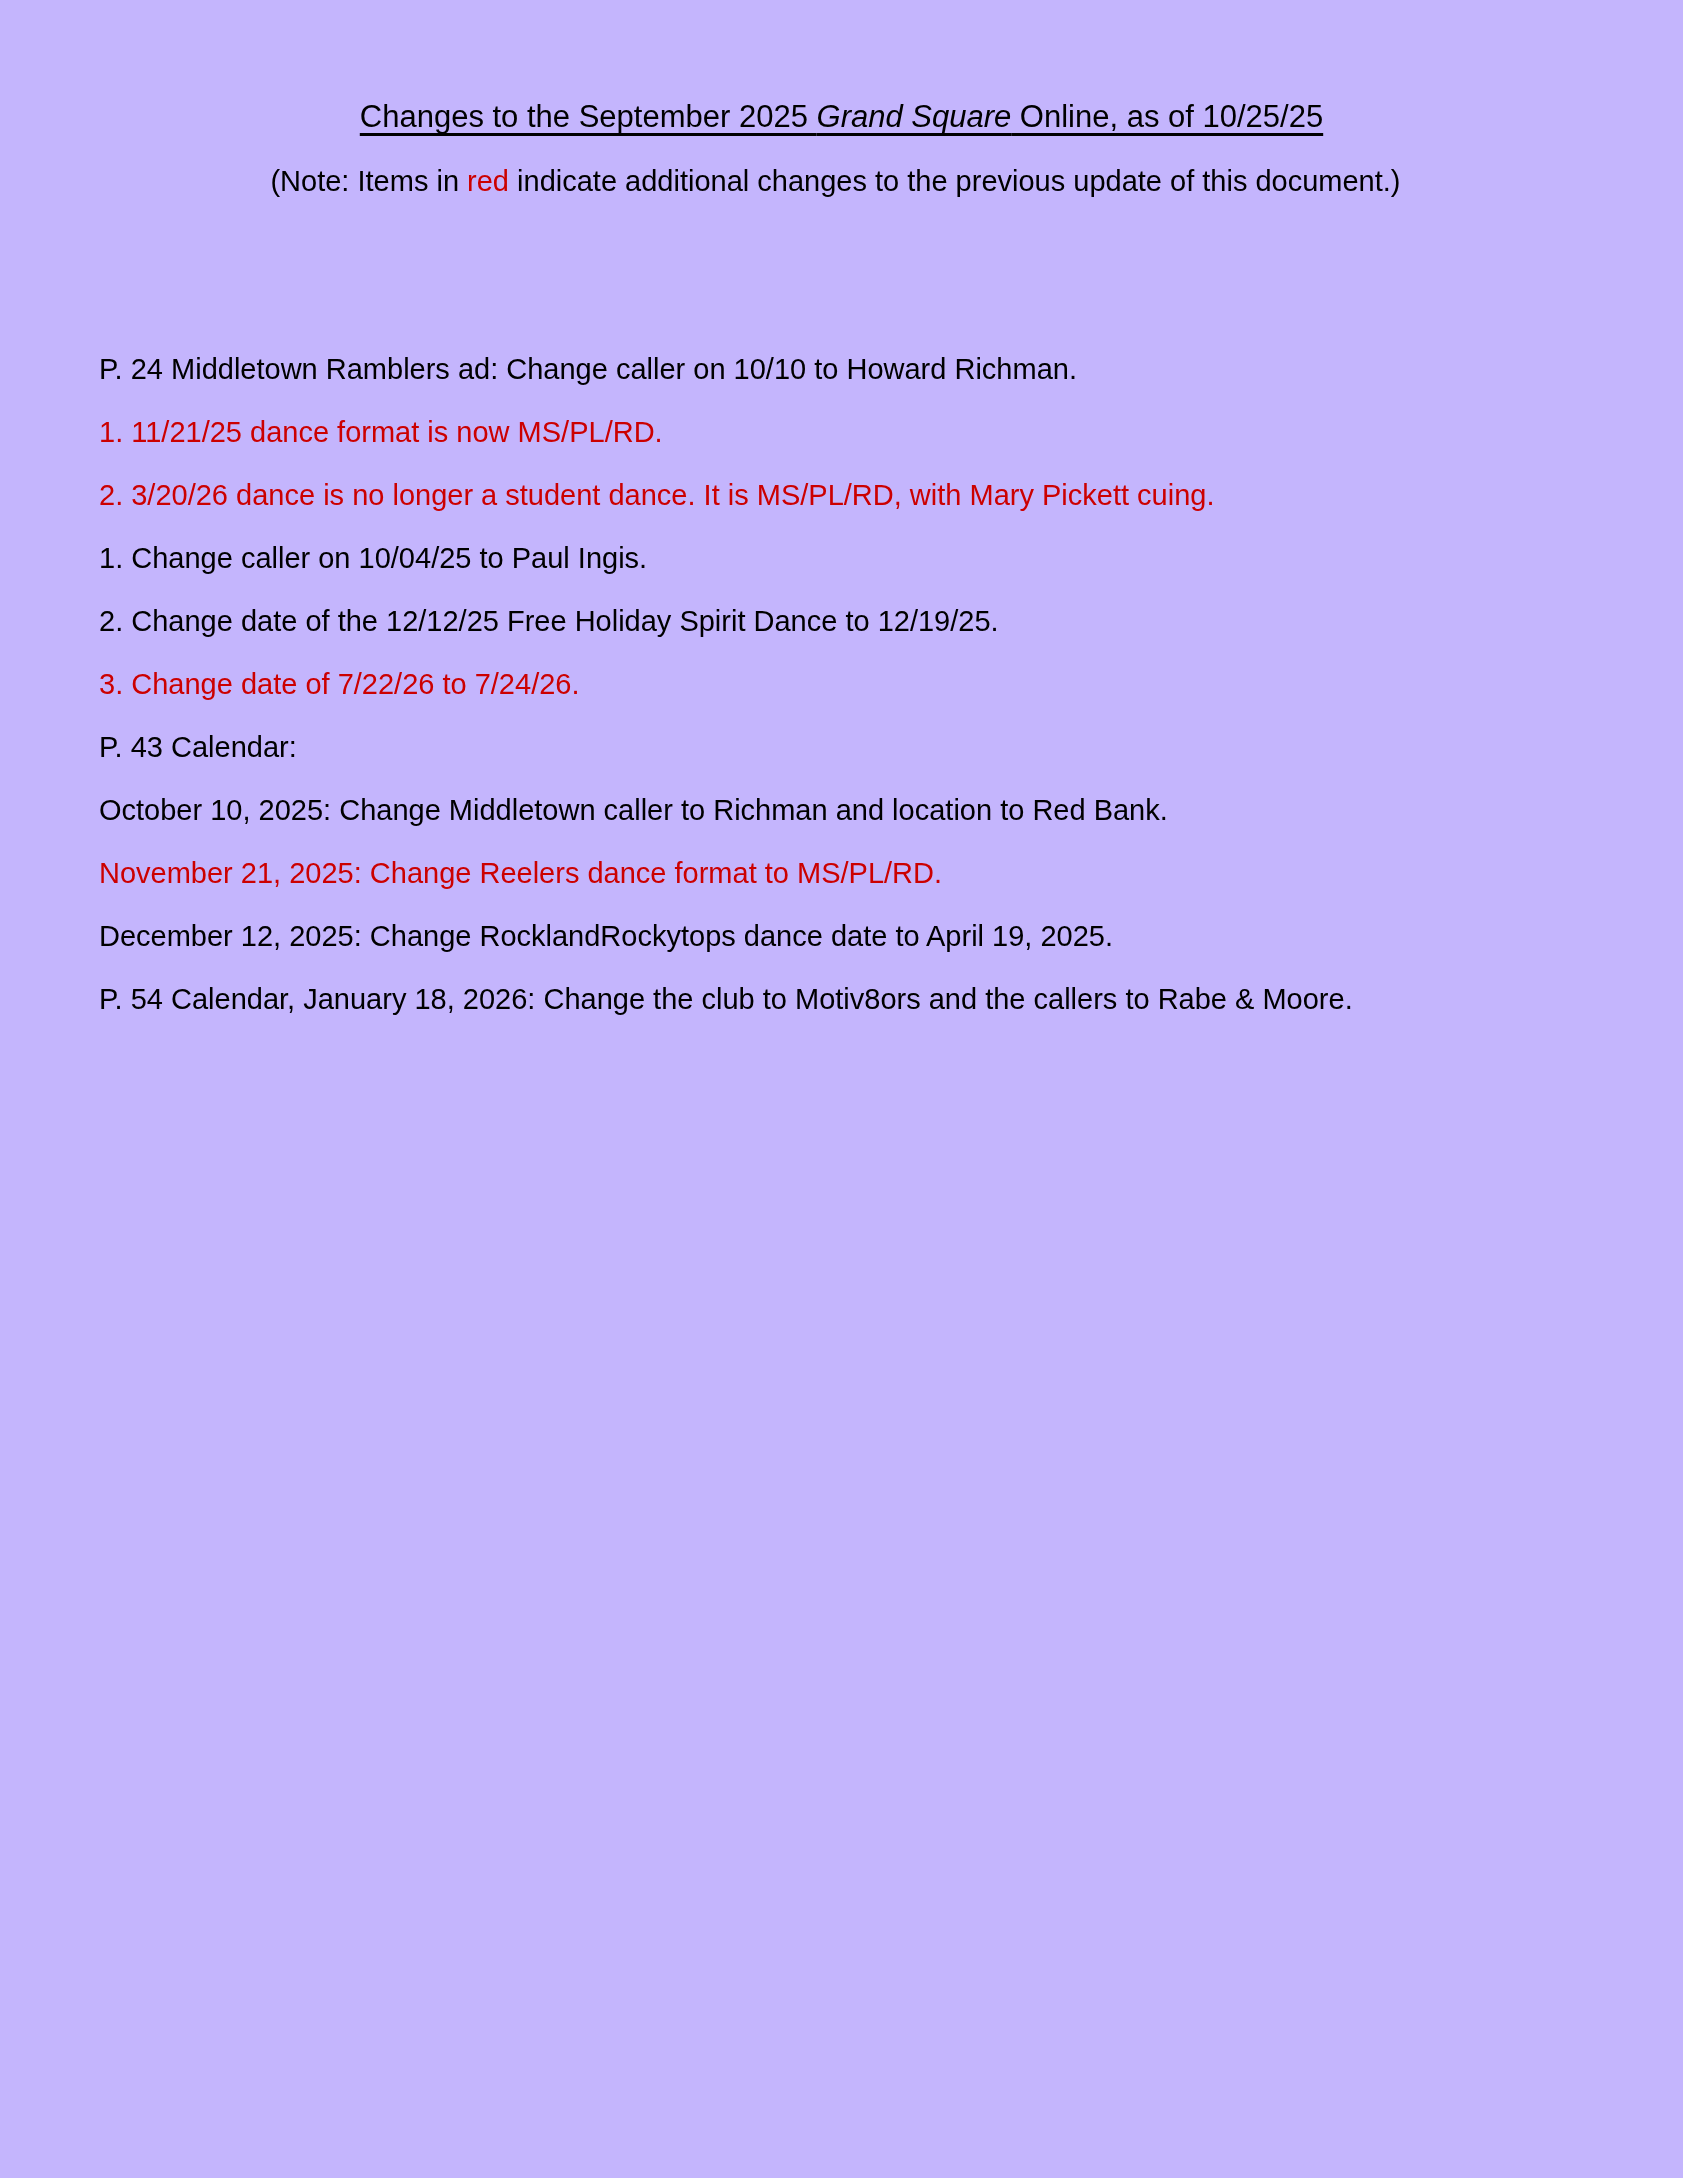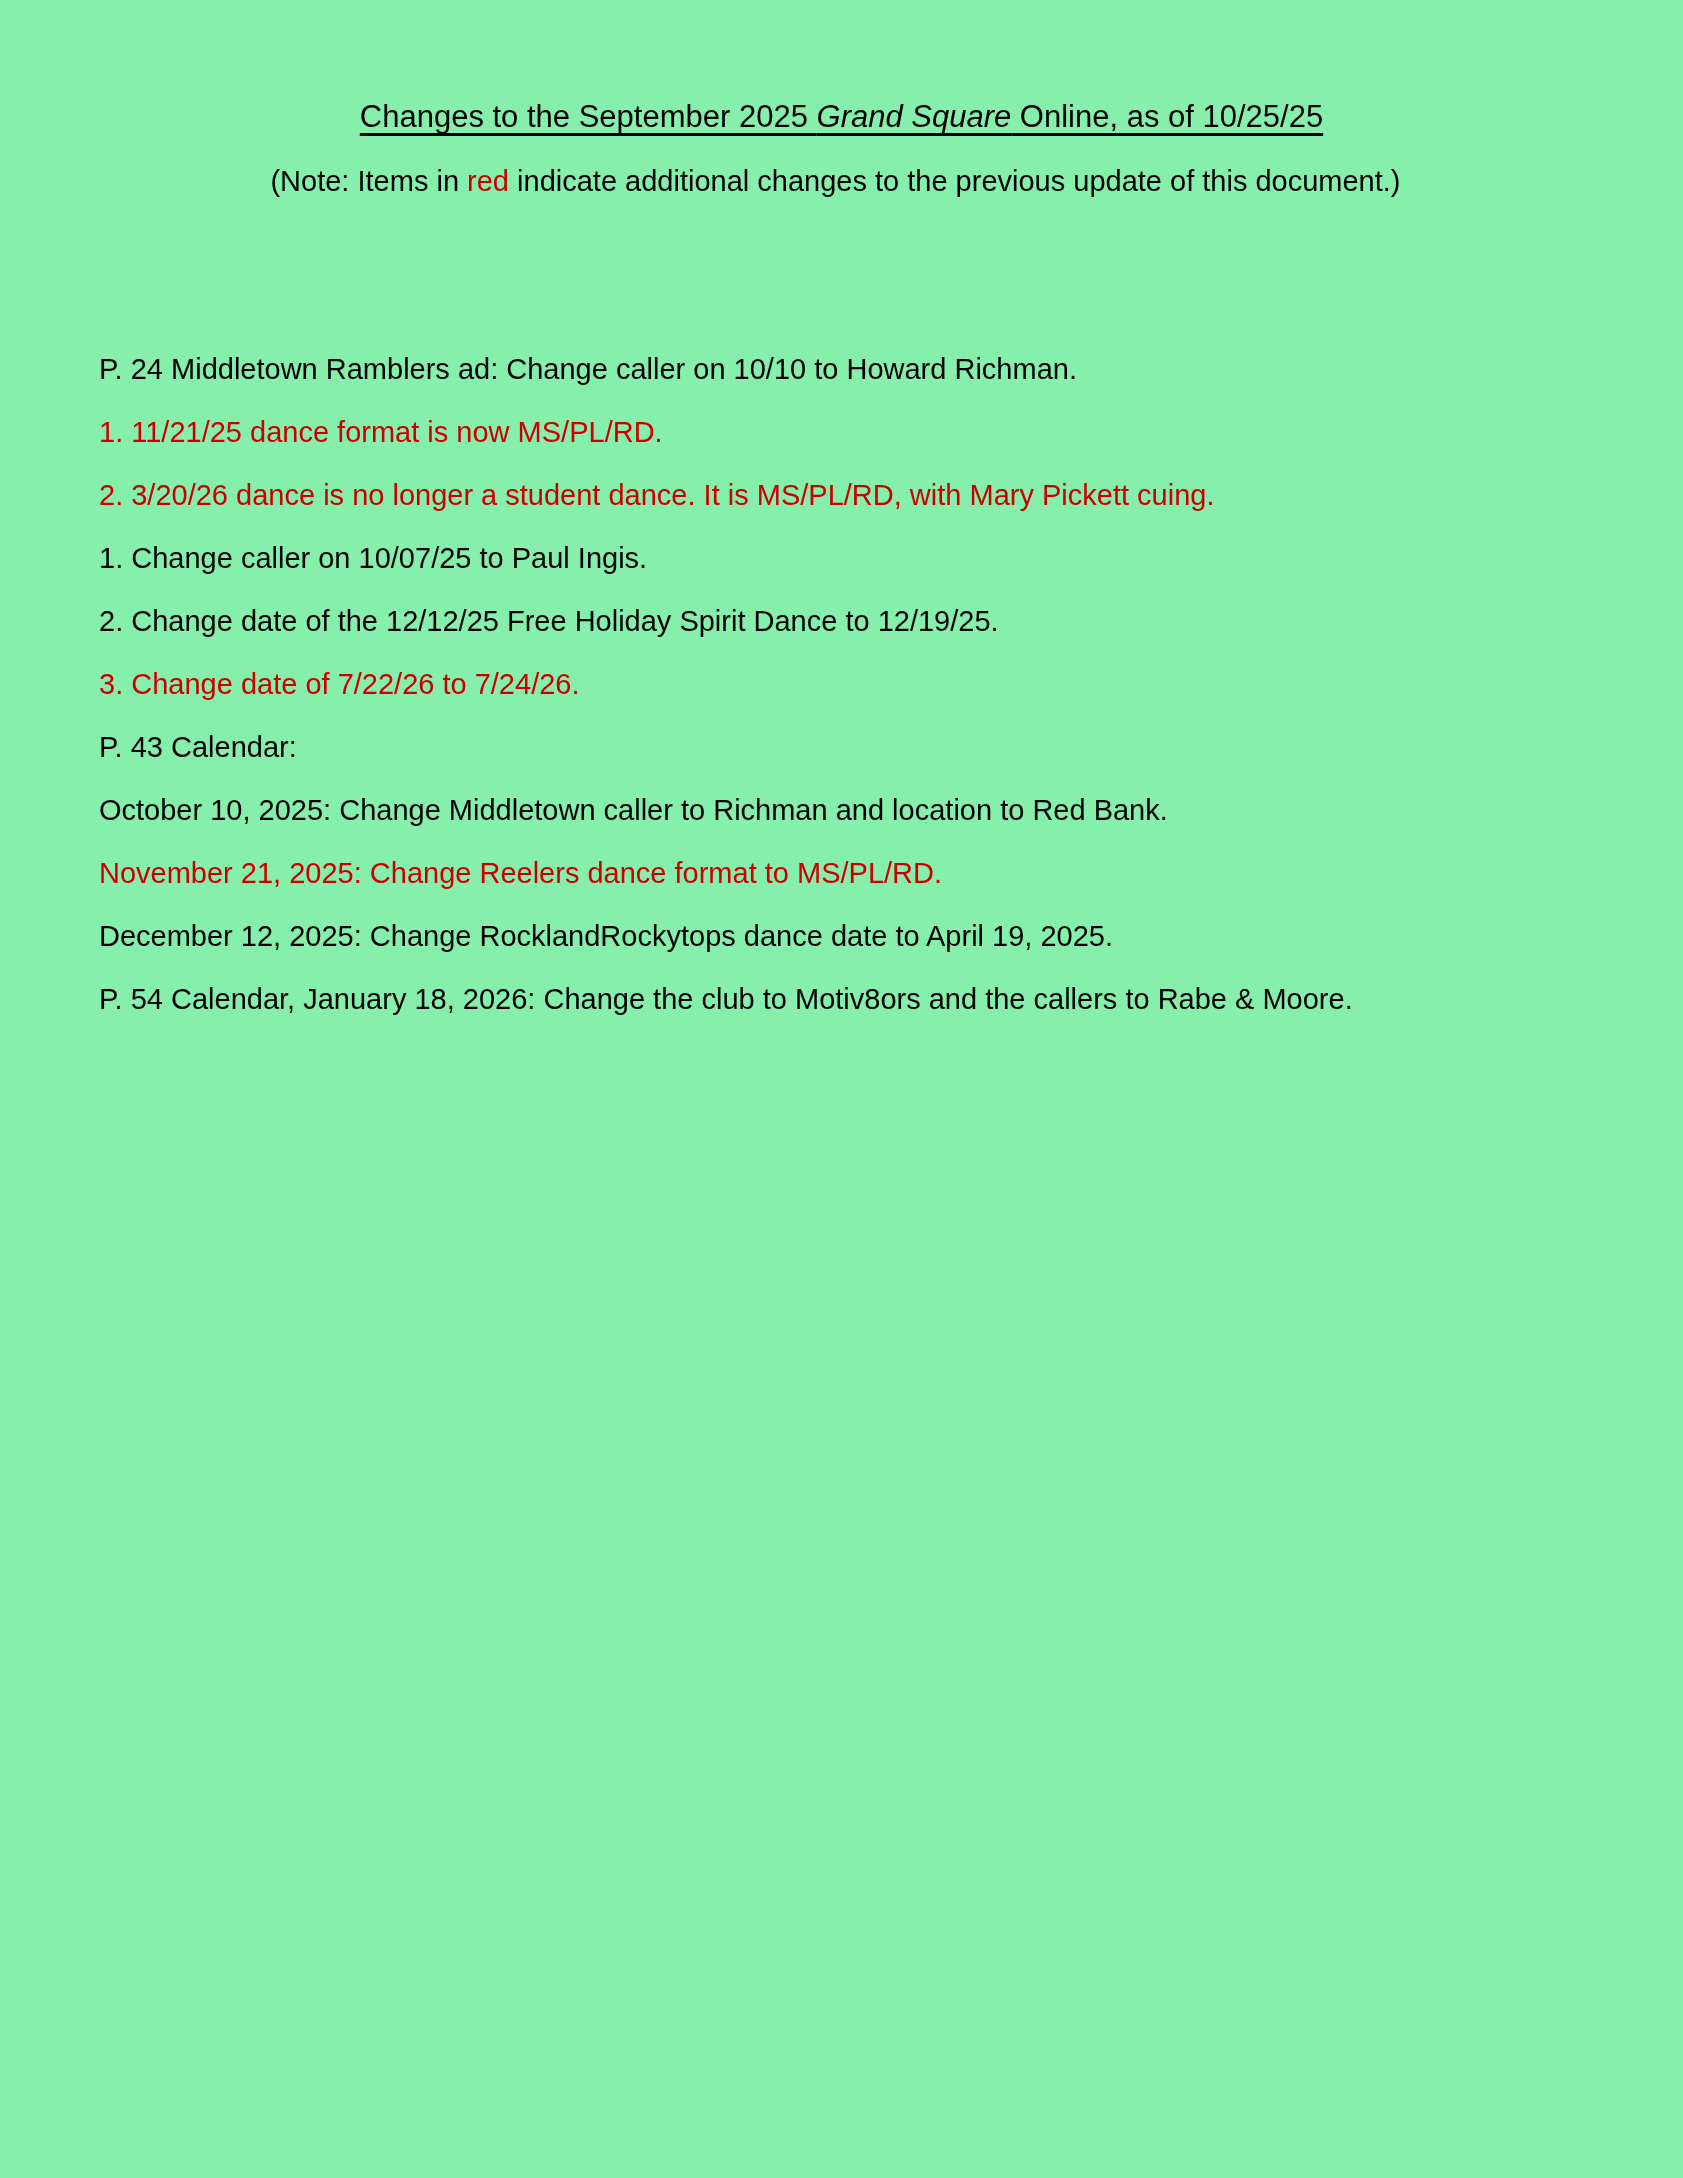--- a/index.html
+++ b/index.html
@@ -1,21 +1,21 @@
 <!DOCTYPE html>
 <html><head>
 <meta charset="utf-8">
 <style>
   html, body { margin: 0; padding: 0; }
   body { background: #ffffff; }
   .page {
     position: relative;
     width: 1683px;
     height: 2178px;
-    background: #86efac;
+    background: #c4b5fd;
     font-family: "Liberation Sans", sans-serif;
     color: #000000;
     box-sizing: border-box;
     padding-top: 97px;
     overflow: hidden;
   }
   .title {
     margin: 0;
     text-align: center;
     font-size: 31px;
@@ -53,21 +53,21 @@
 <div class="page">
 
   <h1 class="title"><span class="u"><span>Changes to the September 2025 </span><em>Grand Square</em><span> Online, as of 10/25/25</span></span></h1>
 
   <p class="note"><span>(Note: Items in </span><span class="red-word">red</span><span> indicate additional changes to the previous update of this document.)</span></p>
 
   <div class="body-lines">
     <p class="line" data-color="black">P. 24 Middletown Ramblers ad: Change caller on 10/10 to Howard Richman.</p>
     <p class="line" data-color="red">1. 11/21/25 dance format is now MS/PL/RD.</p>
     <p class="line" data-color="red">2. 3/20/26 dance is no longer a student dance. It is MS/PL/RD, with Mary Pickett cuing.</p>
-    <p class="line" data-color="black">1. Change caller on 10/07/25 to Paul Ingis.</p>
+    <p class="line" data-color="black">1. Change caller on 10/04/25 to Paul Ingis.</p>
     <p class="line" data-color="black">2. Change date of the 12/12/25 Free Holiday Spirit Dance to 12/19/25.</p>
     <p class="line" data-color="red">3. Change date of 7/22/26 to 7/24/26.</p>
     <p class="line" data-color="black">P. 43 Calendar:</p>
     <p class="line" data-color="black">October 10, 2025: Change Middletown caller to Richman and location to Red Bank.</p>
     <p class="line" data-color="red">November 21, 2025: Change Reelers dance format to MS/PL/RD.</p>
     <p class="line" data-color="black">December 12, 2025: Change RocklandRockytops dance date to April 19, 2025.</p>
     <p class="line" data-color="black">P. 54 Calendar, January 18, 2026: Change the club to Motiv8ors and the callers to Rabe &amp; Moore.</p>
   </div>
 
 </div>

